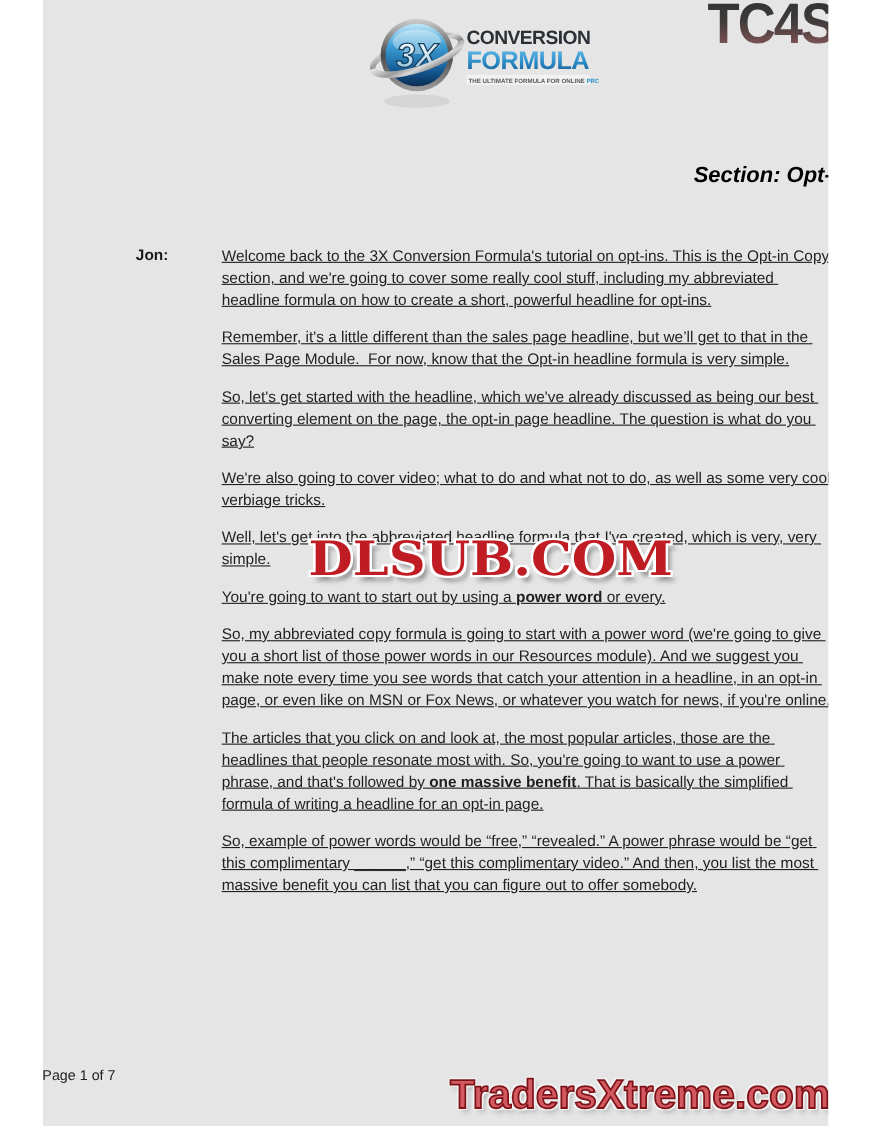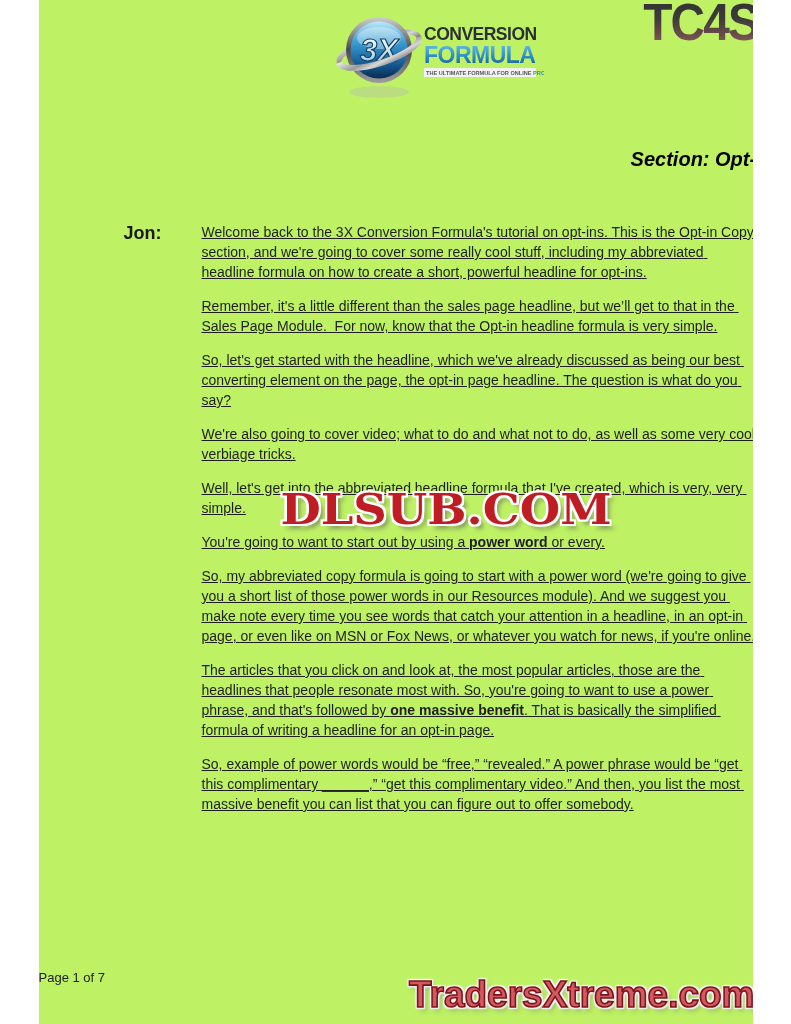--- a/index.html
+++ b/index.html
@@ -2,21 +2,21 @@
 <html><head>
 <meta charset="utf-8">
 <style>
   * { margin: 0; padding: 0; box-sizing: border-box; }
   html,body { background:#ffffff; }
   .page {
     position: relative;
     width: 714px;
     height: 1024px;
     margin: 0 auto;
-    background: #bef264;
+    background: #e5e5e5;
     overflow: hidden;
     font-family: "Liberation Sans", sans-serif;
     color: #1a1a1a;
   }
 
   
   .logo-wrap { position: absolute; left: 295px; top: 2px; width: 210px; height: 100px; }
   .tc4s {
     position: absolute; left: 588px; top: -8px; width: 203px; height: 58px;
     font-family: "Liberation Sans", sans-serif;
@@ -42,21 +42,21 @@
     text-align: center; font-size: 17.5px; font-weight: bold; font-style: italic;
   }
 
   
   .transcript {
     position: absolute; left: 0; top: 222px; width: 791px;
     padding-left: 163px;
   }
   .speaker {
     position: absolute; left: 85px; top: 1px;
-    font-weight: bold; font-size: 18px; color: #1a1a1a;
+    font-weight: bold; font-size: 14px; color: #1a1a1a;
   }
   .paras { width: 556px; }
   .paras p {
     font-size: 14px; line-height: 20px; color: #1f1f1f;
     margin: 0 0 14px 0; white-space: pre-wrap; text-decoration: underline;
   }
   .paras p b { font-weight: bold; }
 
   
   .watermark {

